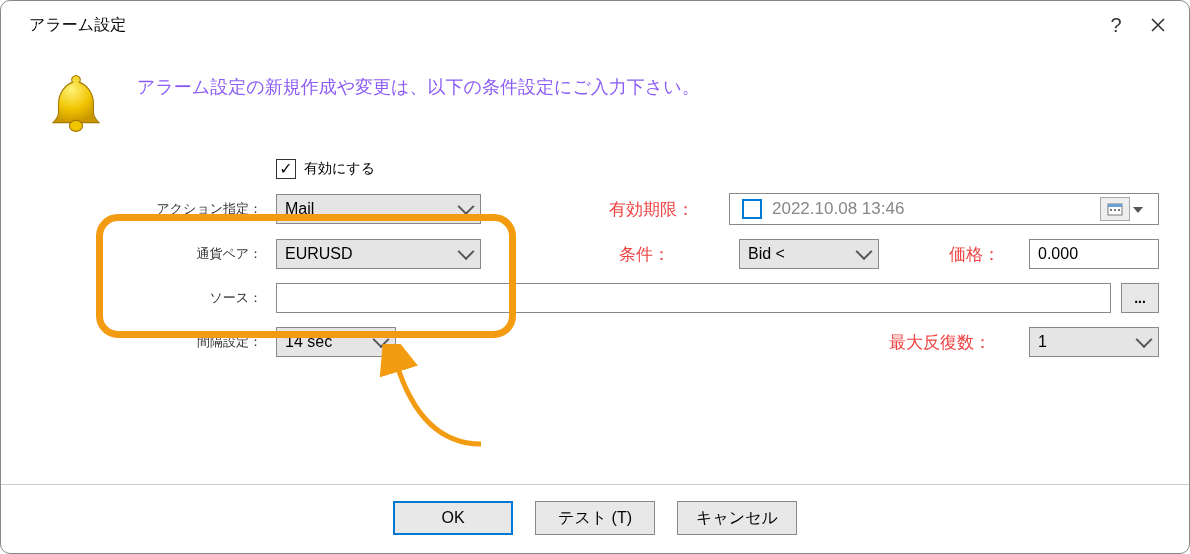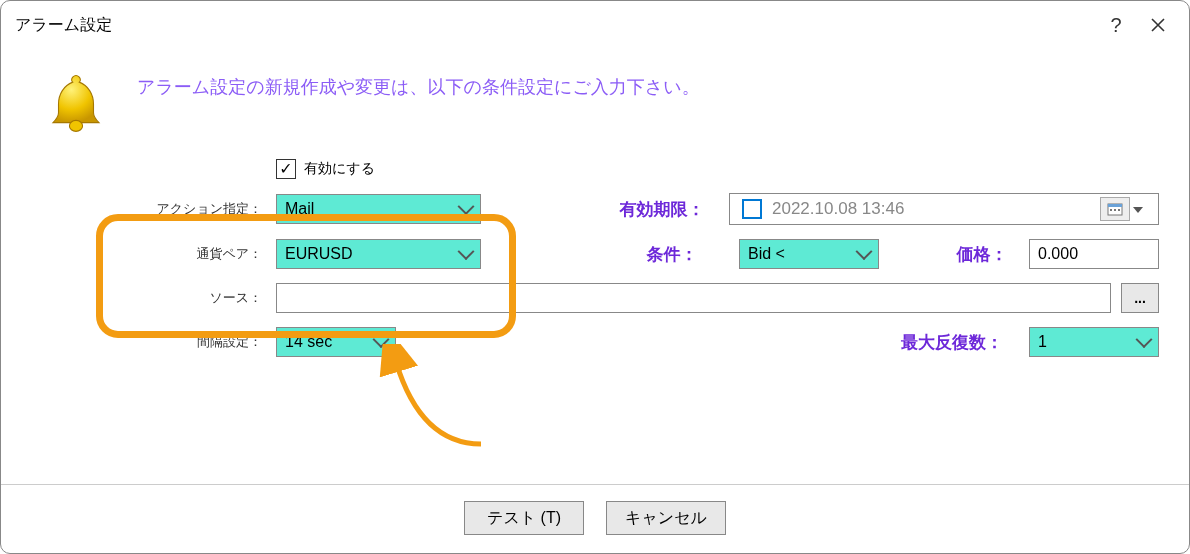--- a/index.html
+++ b/index.html
@@ -23,20 +23,21 @@
   }
   .titlebar {
     padding: 10px 14px;
     display: flex;
     align-items: center;
     gap: 8px;
   }
   .titlebar .title {
     flex: 1;
     font-size: 16px;
+    margin-left: 14px;
   }
   .titlebar .tbtn {
     width: 34px;
     height: 28px;
     display: flex;
     align-items: center;
     justify-content: center;
     font-size: 20px;
     color: #333;
     cursor: pointer;
@@ -83,45 +84,44 @@
     gap: 10px;
   }
   .label {
     text-align: right;
     width: 155px;
     font-size: 13px;
     color: #333;
     padding-right: 4px;
   }
   .label-mid {
-    text-align: center;
+    text-align: left;
     font-size: 17px;
-    color: #6d28d9;
+    color: #ef4444;
     padding-right: 4px;
-    font-weight: bold;
   }
   .checkbox-wrap {
     display: flex;
     align-items: center;
     gap: 8px;
   }
   .checkbox {
     width: 20px;
     height: 20px;
     border: 1px solid #333;
     background: #fff;
     display: flex;
     align-items: center;
     justify-content: center;
     font-size: 16px;
     line-height: 1;
   }
   .select {
     border: 1px solid #888;
-    background: #5eead4;
+    background: #e5e5e5;
     padding: 4px 26px 4px 8px;
     position: relative;
     height: 30px;
     display: flex;
     align-items: center;
     font-size: 16px;
   }
   .select::after {
     content: '';
     position: absolute;
@@ -343,20 +343,23 @@
         <div class="label-mid" style="width:130px">最大反復数：</div>
         <div class="select" style="width:130px">
           <span>1</span>
         </div>
       </div>
 
     </div>
   </div>
 
   <div class="footer">
+    <div class="btn primary">
+      <span>OK</span>
+    </div>
     <div class="btn">
       <span>テスト (T)</span>
     </div>
     <div class="btn">
       <span>キャンセル</span>
     </div>
   </div>
 </div>
 
 </body></html>

